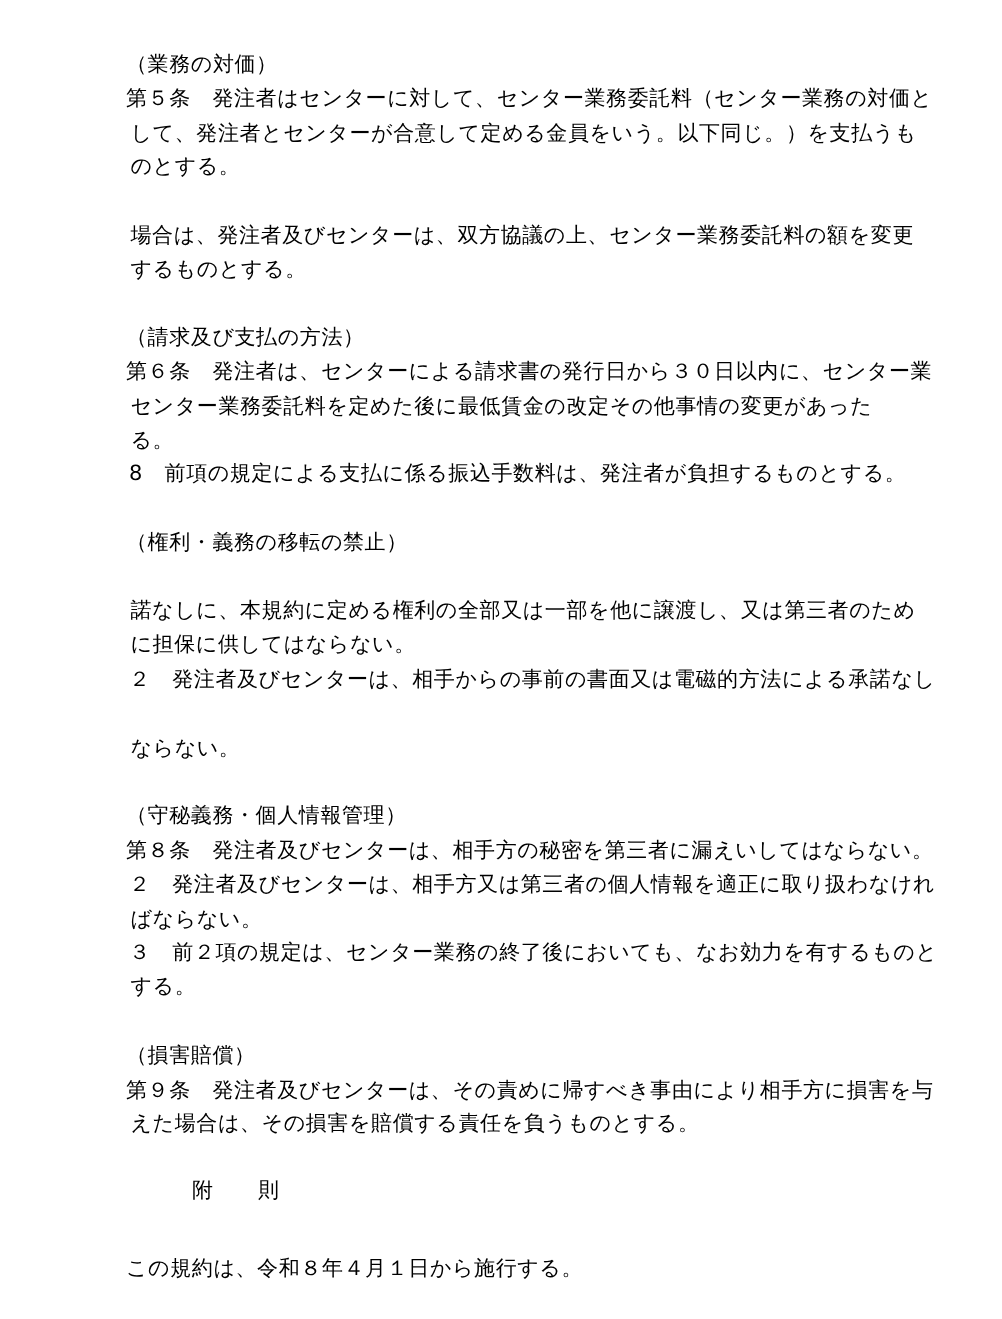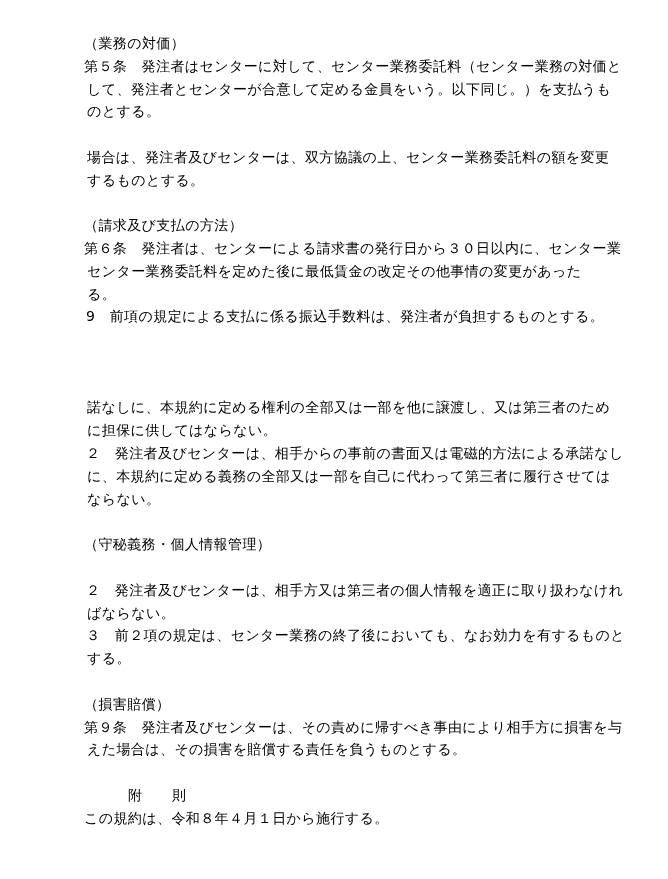--- a/index.html
+++ b/index.html
@@ -28,49 +28,50 @@
     height: 22px;
     line-height: 22px;
     font-size: 14px;
     white-space: nowrap;
     letter-spacing: 0.4px;
   }
   .heading { left: 84px; }
   .article { left: 84px; text-align: right; }
   .cont { left: 87px; }
   .para { left: 86px; }
-  .suppl { left: 128px; letter-spacing: 0; }
+  .suppl { left: 128px; letter-spacing: 0; font-family: Liberation Mono, monospace; }
   .suppl .gap { display: inline-block; width: 30px; }
-  .enact { left: 84px; }
+  .enact { left: 84px; margin-top: 28px; }
 </style>
 </head>
 <body>
 
 <div class="page">
 
   <div class="line heading" style="top:32px">（業務の対価）</div>
   <div class="line article" style="top:55px">第５条　発注者はセンターに対して、センター業務委託料（センター業務の対価と</div>
   <div class="line cont" style="top:78px">して、発注者とセンターが合意して定める金員をいう。以下同じ。）を支払うも</div>
   <div class="line cont" style="top:100px">のとする。</div>
   <div class="line cont" style="top:169px">するものとする。</div>
   <div class="line cont" style="top:146px">場合は、発注者及びセンターは、双方協議の上、センター業務委託料の額を変更</div>
 
   <div class="line heading" style="top:214px">（請求及び支払の方法）</div>
   <div class="line article" style="top:237px">第６条　発注者は、センターによる請求書の発行日から３０日以内に、センター業</div>
   <div class="line cont" style="top:260px">センター業務委託料を定めた後に最低賃金の改定その他事情の変更があった</div>
   <div class="line cont" style="top:283px">る。</div>
-  <div class="line para" style="top:305px">9　前項の規定による支払に係る振込手数料は、発注者が負担するものとする。</div>
+  <div class="line para" style="top:305px">8　前項の規定による支払に係る振込手数料は、発注者が負担するものとする。</div>
 
+  <div class="line heading" style="top:351px">（権利・義務の移転の禁止）</div>
   <div class="line cont" style="top:419px">に担保に供してはならない。</div>
   <div class="line cont" style="top:396px">諾なしに、本規約に定める権利の全部又は一部を他に譲渡し、又は第三者のため</div>
   <div class="line para" style="top:442px">２　発注者及びセンターは、相手からの事前の書面又は電磁的方法による承諾なし</div>
-  <div class="line cont" style="top:465px">に、本規約に定める義務の全部又は一部を自己に代わって第三者に履行させては</div>
   <div class="line cont" style="top:488px">ならない。</div>
 
   <div class="line heading" style="top:533px">（守秘義務・個人情報管理）</div>
+  <div class="line article" style="top:556px">第８条　発注者及びセンターは、相手方の秘密を第三者に漏えいしてはならない。</div>
   <div class="line para" style="top:579px">２　発注者及びセンターは、相手方又は第三者の個人情報を適正に取り扱わなけれ</div>
   <div class="line cont" style="top:602px">ばならない。</div>
   <div class="line para" style="top:624px">３　前２項の規定は、センター業務の終了後においても、なお効力を有するものと</div>
   <div class="line cont" style="top:647px">する。</div>
 
   <div class="line heading" style="top:693px">（損害賠償）</div>
   <div class="line article" style="top:716px">第９条　発注者及びセンターは、その責めに帰すべき事由により相手方に損害を与</div>
   <div class="line cont" style="top:738px">えた場合は、その損害を賠償する責任を負うものとする。</div>
 
   <div class="line suppl" style="top:784px">

